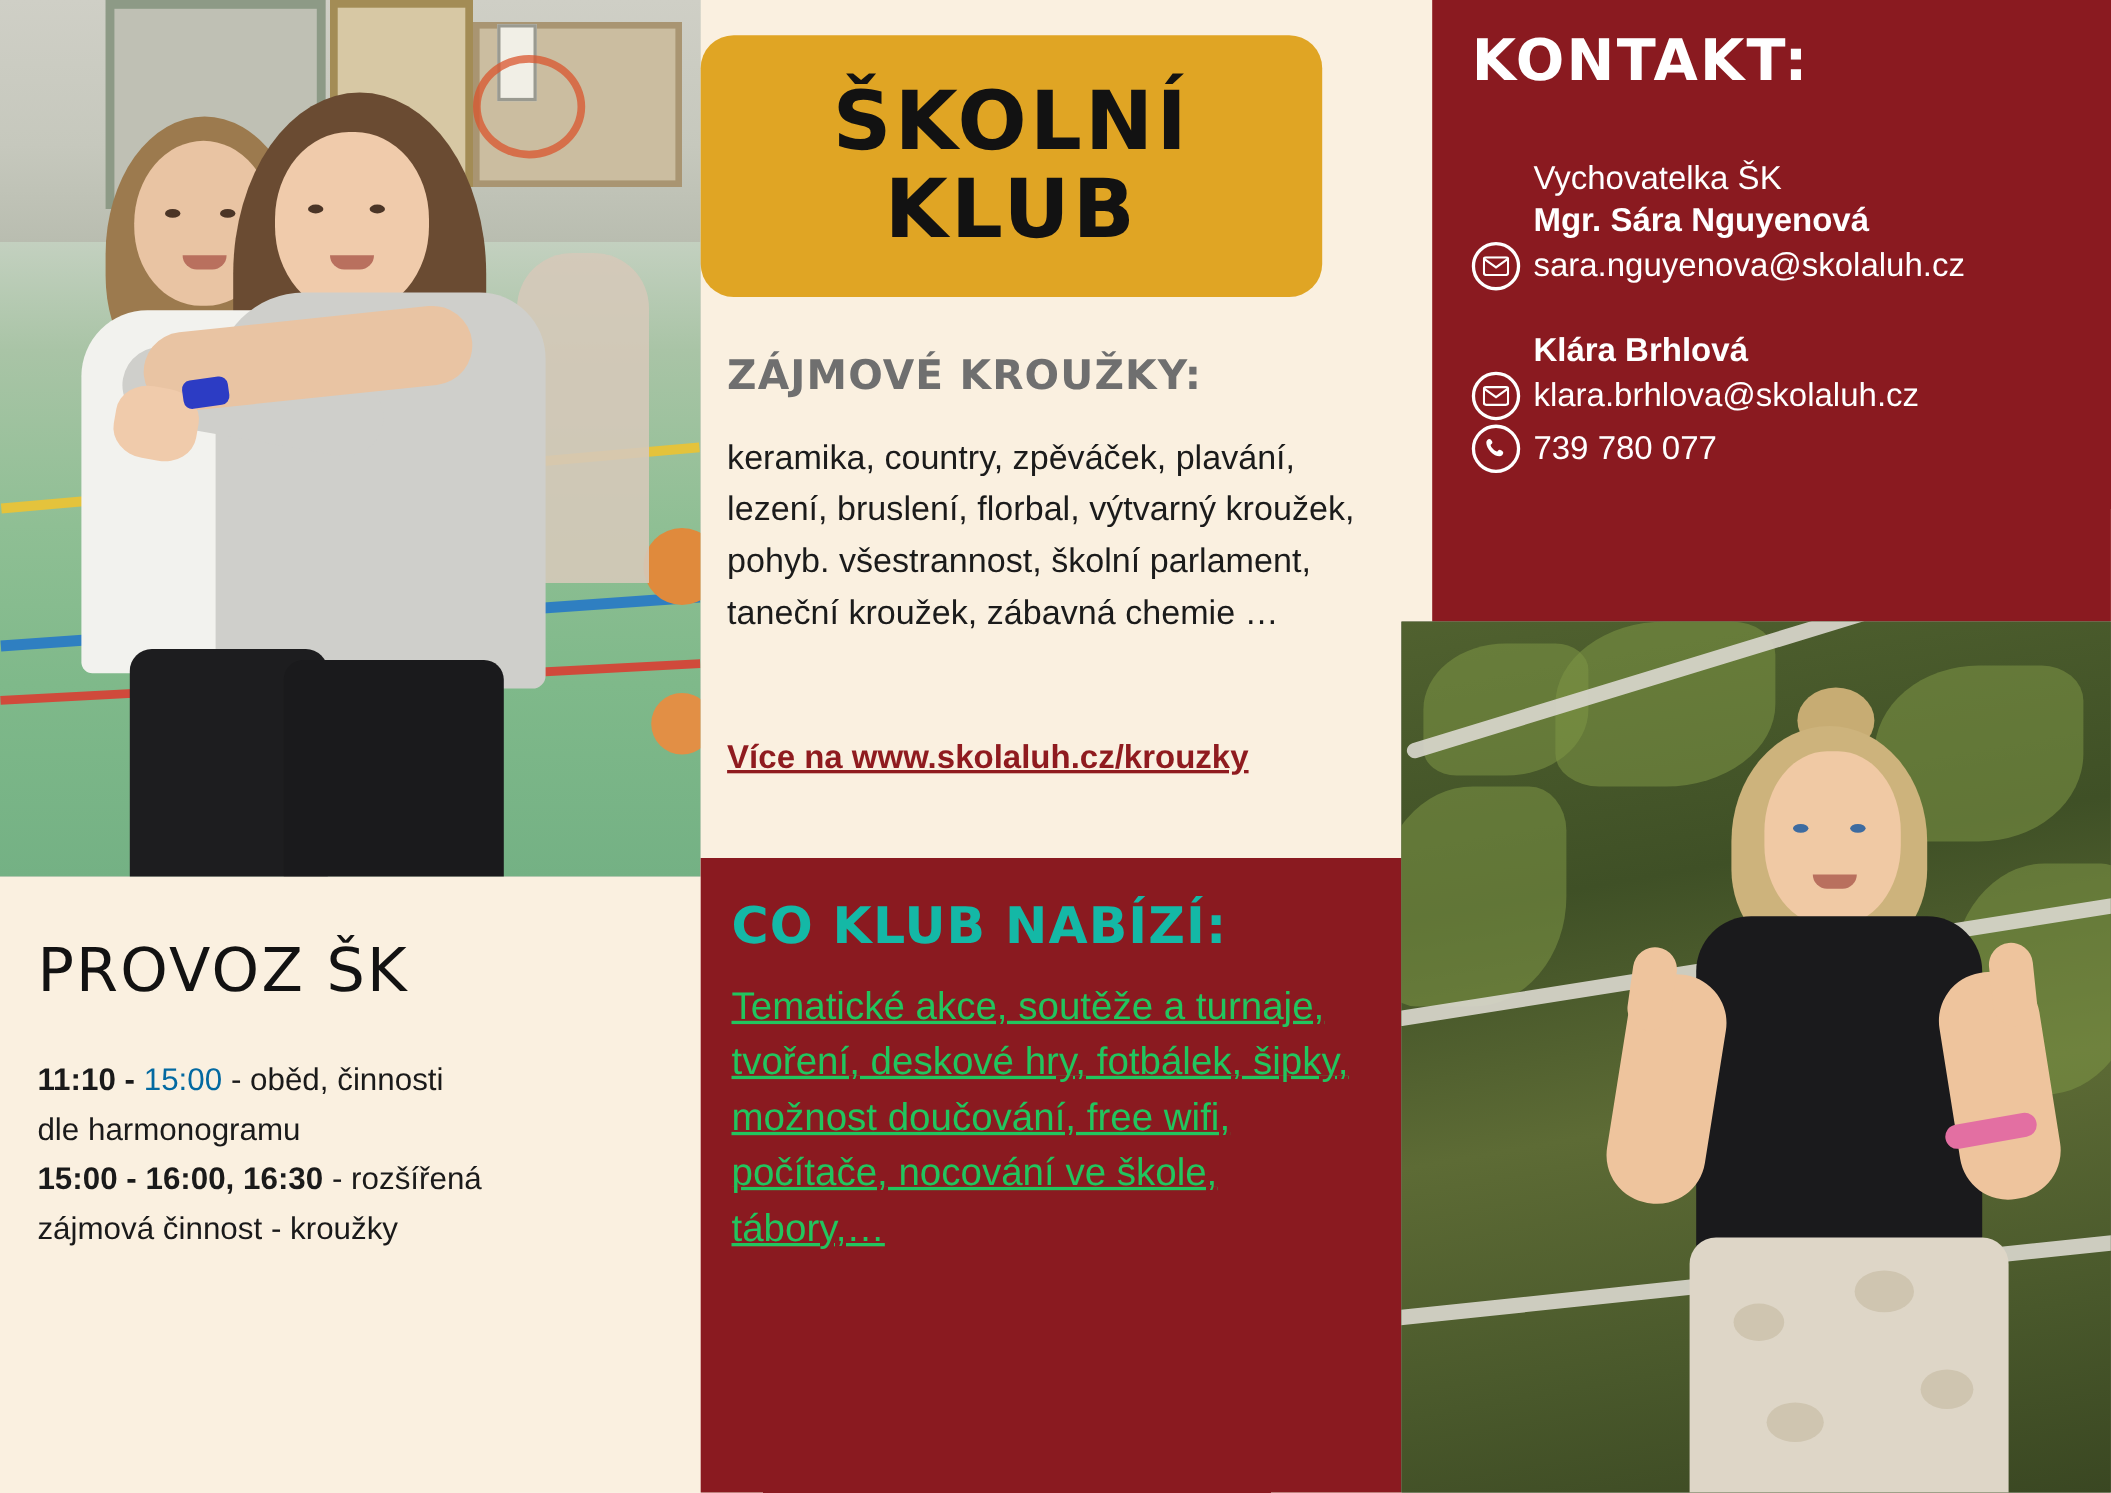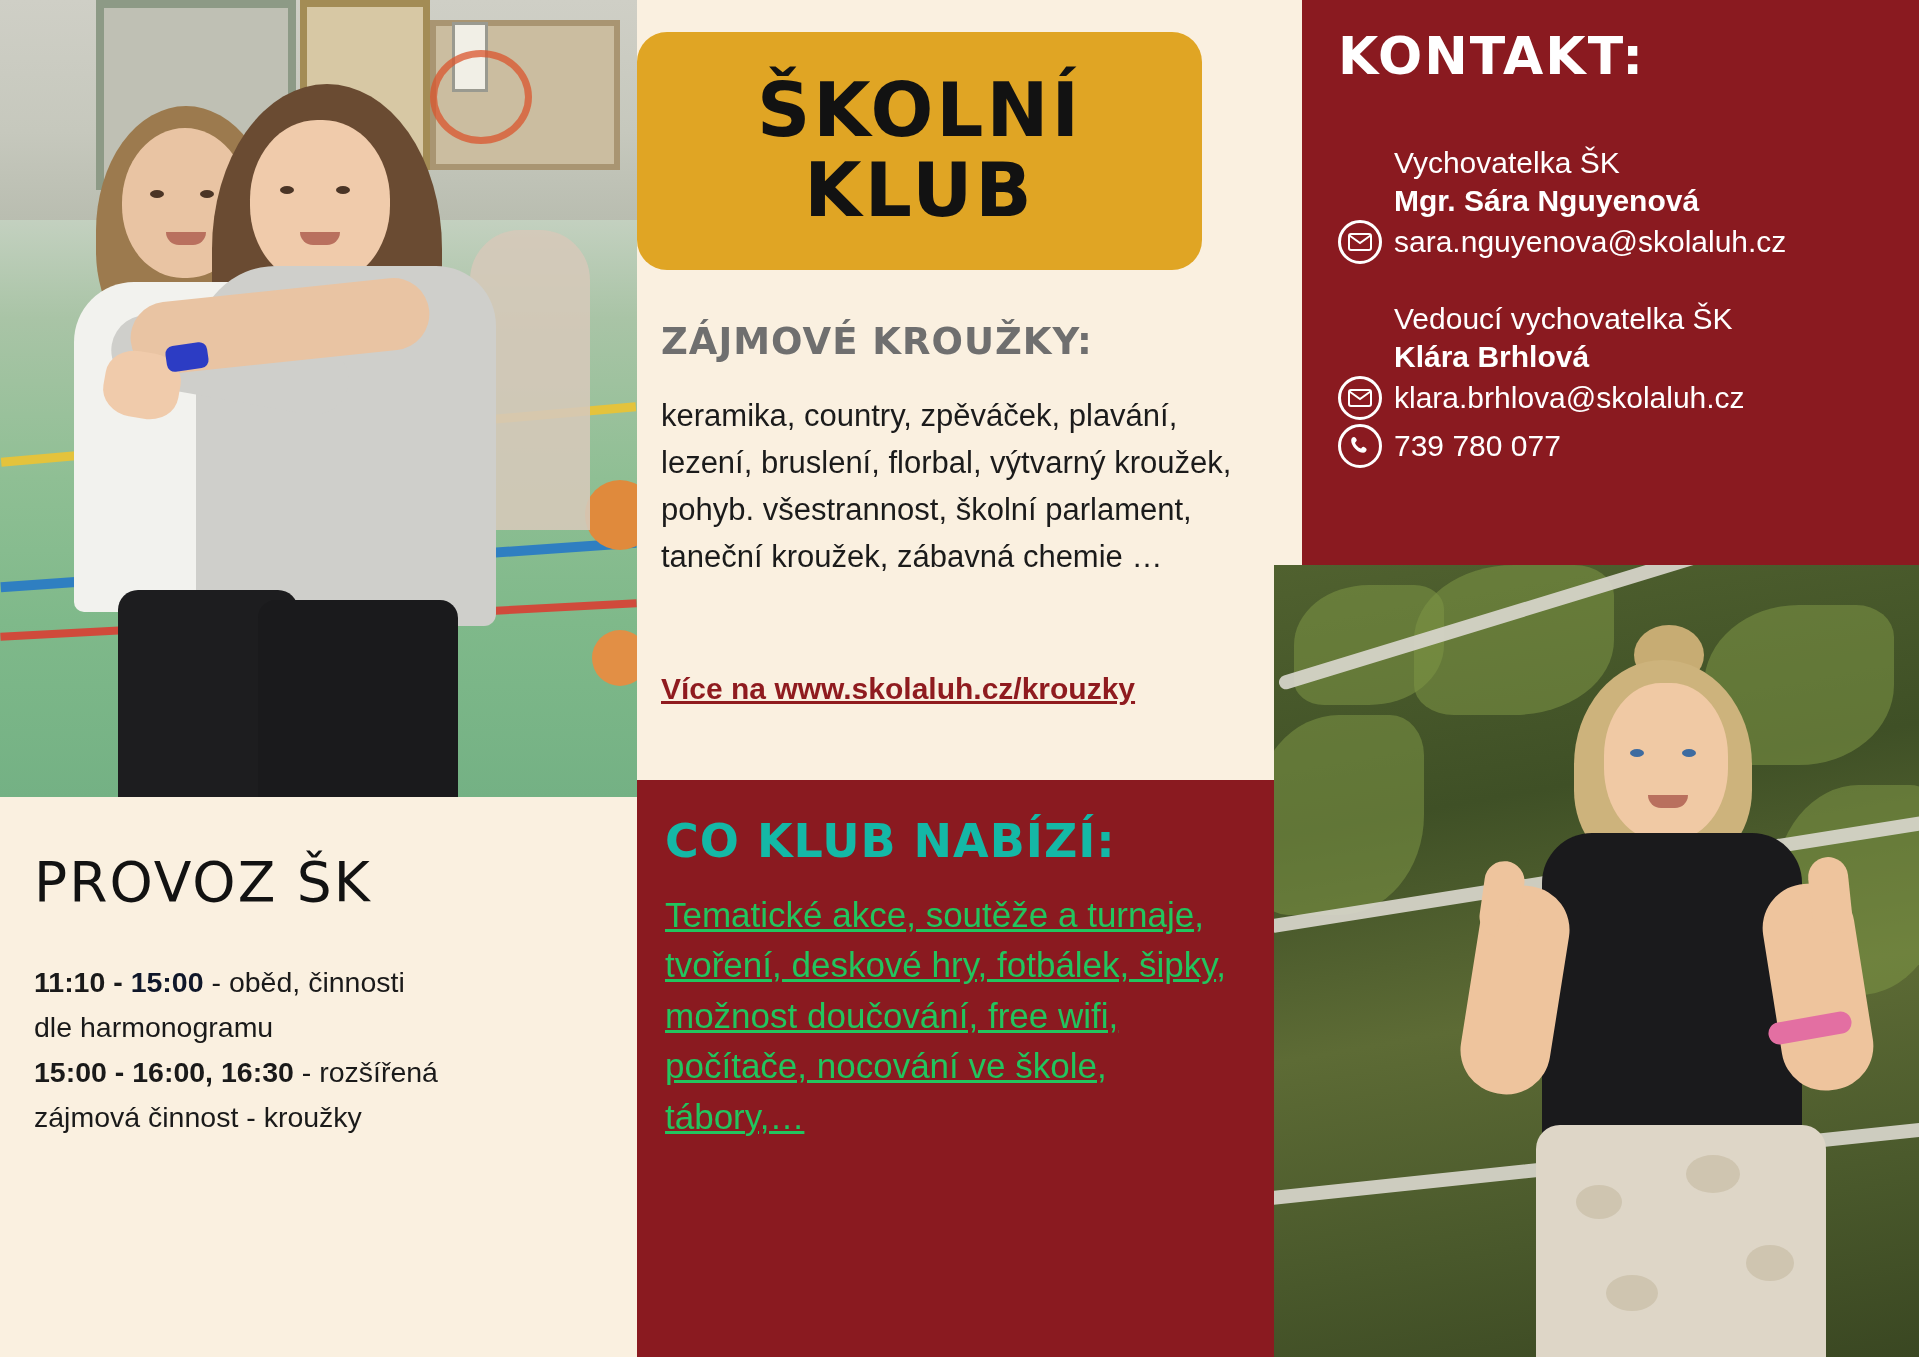--- a/index.html
+++ b/index.html
@@ -188,21 +188,21 @@
     color: #121212;
     margin: 0 0 50px 0;
     line-height: 1;
   }
   .provoz-text {
     font-size: 28.5px;
     line-height: 1.58;
     color: #1a1a1a;
   }
   .provoz-text b { font-weight: bold; }
-  .hl-red { color: #0f172a; font-weight: bold; }
+  .hl-red { color: #0369a1; font-weight: normal; }
 
   
   .mid-col {
     position: absolute;
     left: 637px;
     top: 0;
     width: 637px;
     height: 1357px;
     background: #faf0e0;
   }
@@ -490,21 +490,20 @@
           <svg width="24" height="18" viewBox="0 0 24 18" aria-hidden="true">
             <rect x="1" y="1" width="22" height="16" rx="2" fill="none" stroke="#ffffff" stroke-width="2"></rect>
             <polyline points="1.5,2.5 12,10 22.5,2.5" fill="none" stroke="#ffffff" stroke-width="2"></polyline>
           </svg>
         </span>
         <span class="txt">sara.nguyenova@skolaluh.cz</span>
       </div>
 
       <div class="spacer-26"></div>
 
-      <div class="contact-role">Vedoucí vychovatelka ŠK</div>
       <div class="contact-name">Klára Brhlová</div>
       <div class="contact-line">
         <span class="ic">
           <svg width="24" height="18" viewBox="0 0 24 18" aria-hidden="true">
             <rect x="1" y="1" width="22" height="16" rx="2" fill="none" stroke="#ffffff" stroke-width="2"></rect>
             <polyline points="1.5,2.5 12,10 22.5,2.5" fill="none" stroke="#ffffff" stroke-width="2"></polyline>
           </svg>
         </span>
         <span class="txt">klara.brhlova@skolaluh.cz</span>
       </div>

